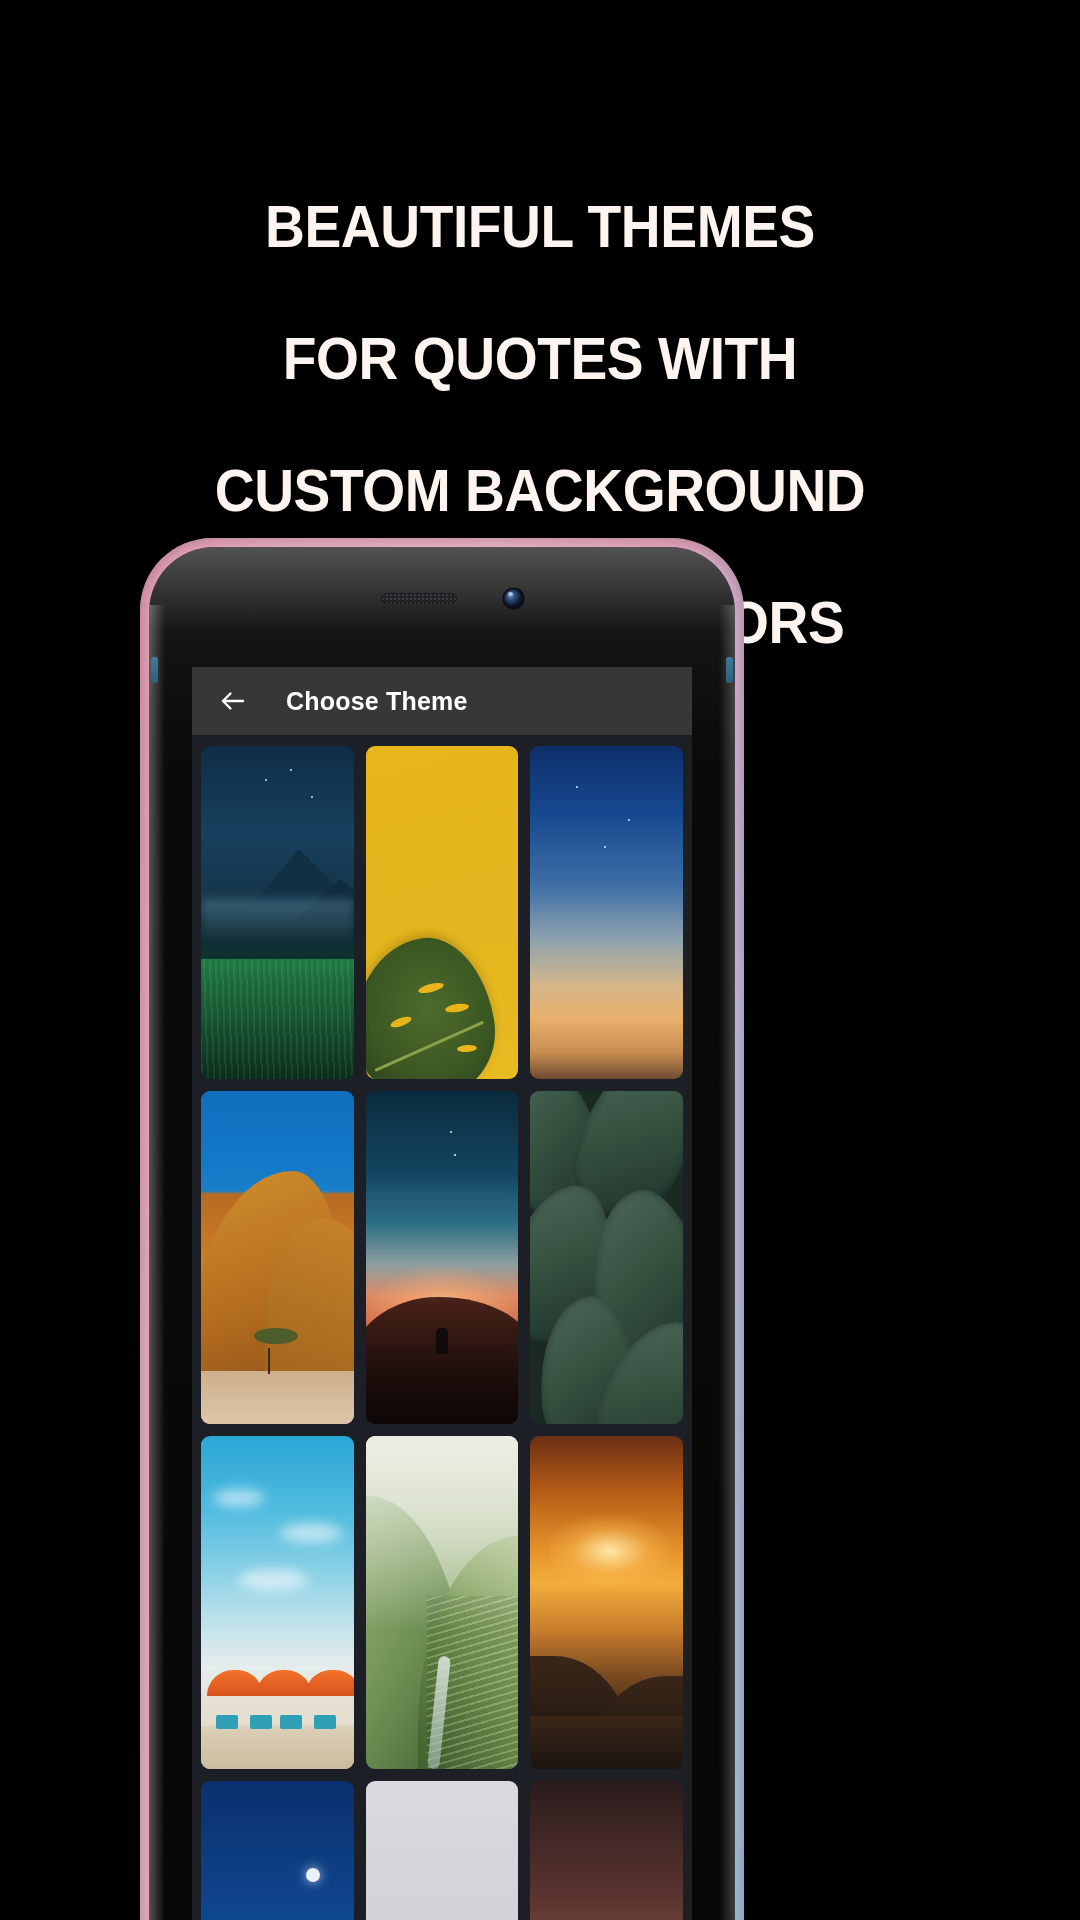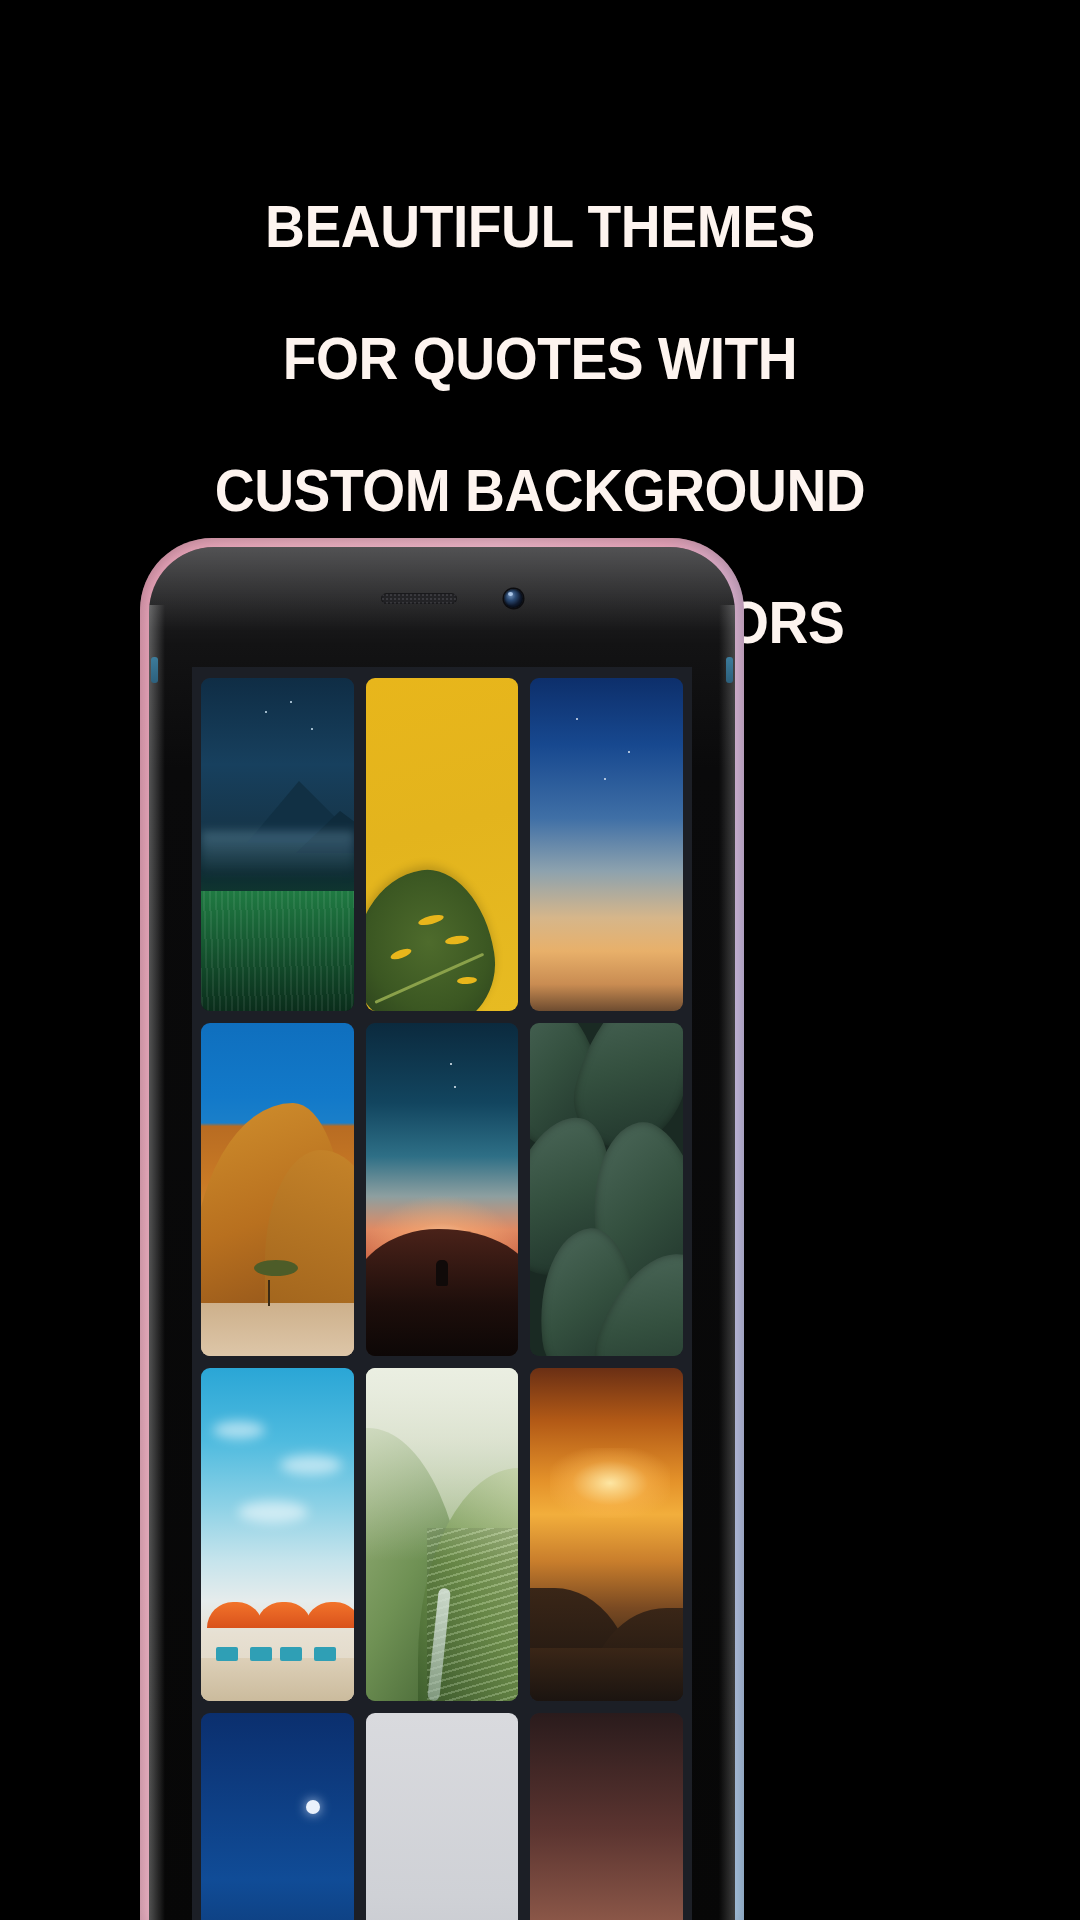--- a/index.html
+++ b/index.html
@@ -363,20 +363,29 @@
     <div class="frame-side-l"></div>
     <div class="frame-side-r"></div>
 
     <div class="speaker"></div>
     <div class="camera"></div>
     <div class="accent-l"></div>
     <div class="accent-r"></div>
 
     <div class="screen">
 
+      <div class="appbar">
+        <div class="back-btn">
+          <svg width="30" height="30" viewBox="0 0 24 24" fill="none" stroke="#ffffff" stroke-width="1.9" stroke-linecap="round" stroke-linejoin="round">
+            <line x1="20" y1="12" x2="4" y2="12"></line>
+            <polyline points="10,6 4,12 10,18"></polyline>
+          </svg>
+        </div>
+        <div class="appbar-title">Choose Theme</div>
+      </div>
 
       <div class="grid">
 
         <div class="thumb">
           <div class="art a-night">
             <div class="star" style="left:42%;top:10%"></div>
             <div class="star" style="left:58%;top:7%"></div>
             <div class="star" style="left:72%;top:15%"></div>
             <div class="mtn"></div>
             <div class="mtn2"></div>

